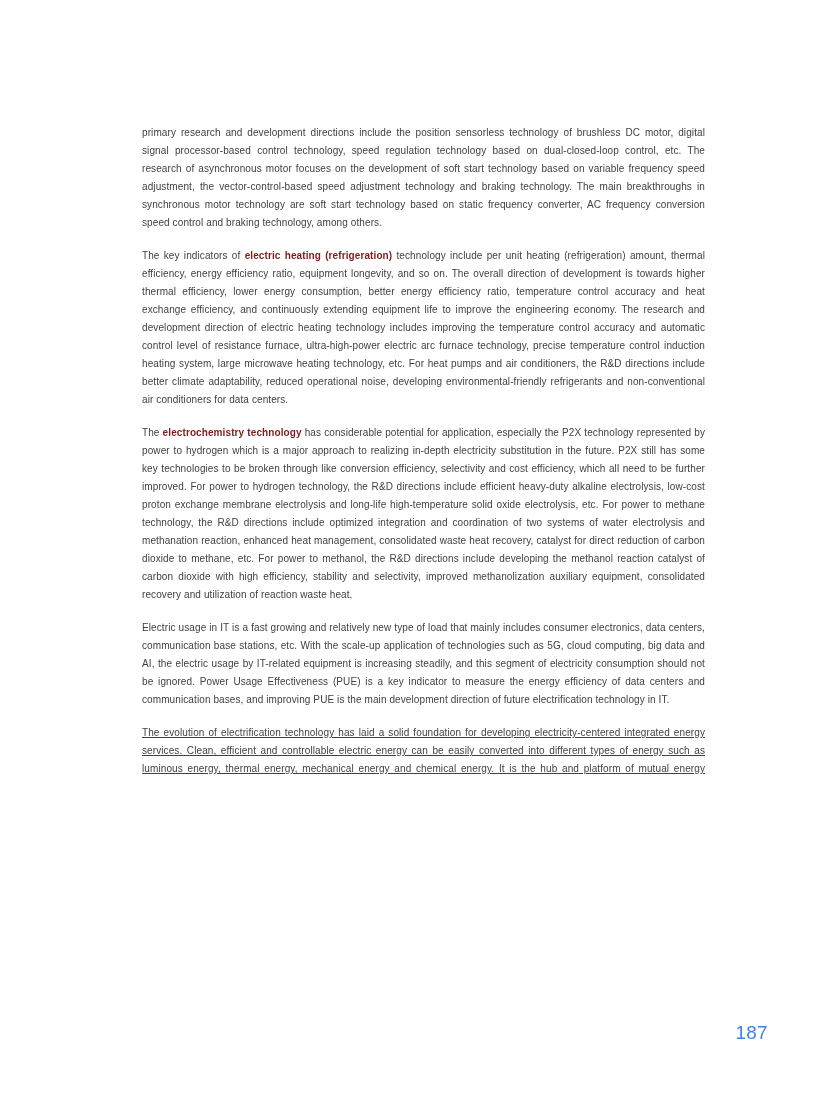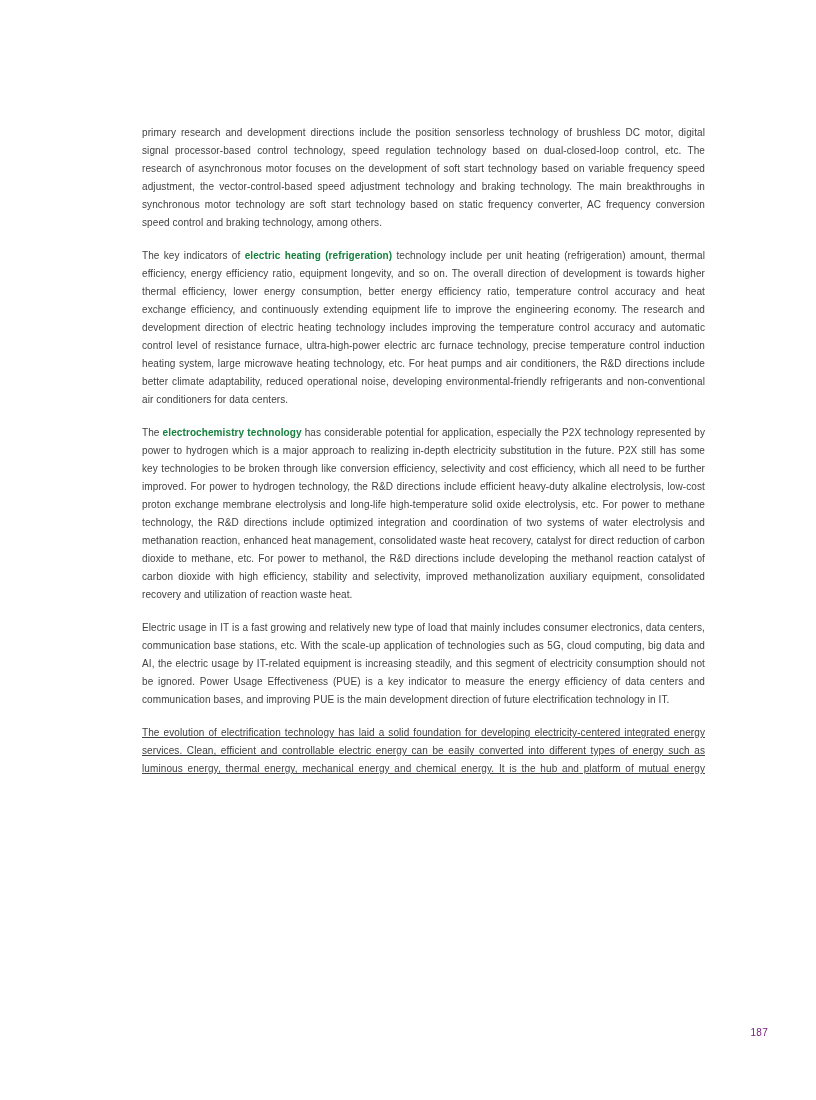--- a/index.html
+++ b/index.html
@@ -28,29 +28,29 @@
     color: #414141;
     text-align: justify;
     letter-spacing: 0.1px;
   }
   .content p.justify-last {
     text-align-last: justify;
     text-decoration: underline;
   }
   .content p .seg-bold {
     font-weight: bold;
-    color: #15803d;
+    color: #7f1d1d;
   }
   .footer-pagenum {
     position: absolute;
     top: 1025px;
     right: 48px;
-    font-size: 10px;
+    font-size: 19px;
     line-height: 16px;
-    color: #701a75;
+    color: #3b82f6;
     letter-spacing: 0.3px;
   }
 </style>
 </head>
 <body>
 
 <div class="page">
   <main class="content">
     <div id="paragraph-list">
         <p><span>primary research and development directions include the position sensorless technology of brushless DC motor, digital signal processor-based control technology, speed regulation technology based on dual-closed-loop control, etc. The research of asynchronous motor focuses on the development of soft start technology based on variable frequency speed adjustment, the vector-control-based speed adjustment technology and braking technology. The main breakthroughs in synchronous motor technology are soft start technology based on static frequency converter, AC frequency conversion speed control and braking technology, among others.</span></p>

